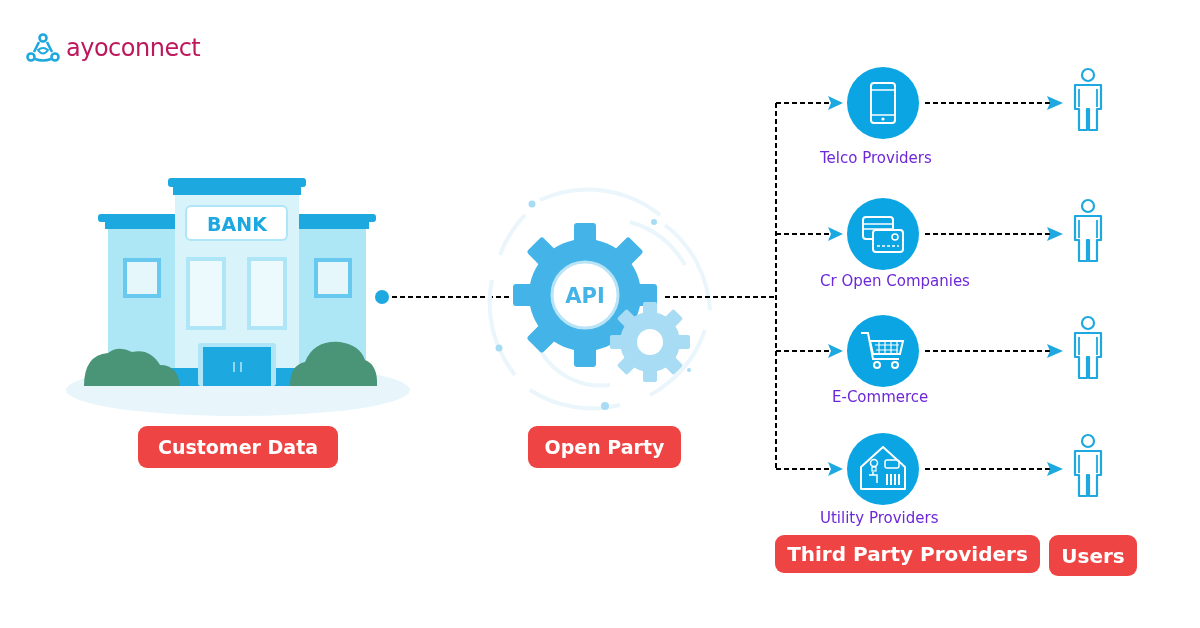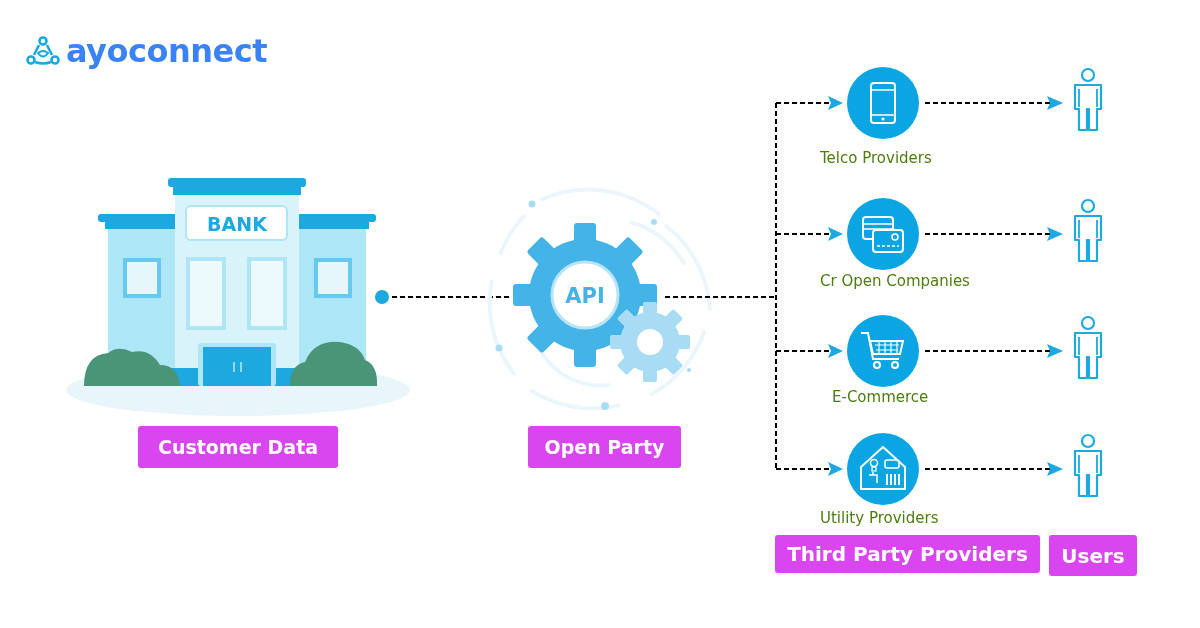--- a/index.html
+++ b/index.html
@@ -1,21 +1,21 @@
 <!DOCTYPE html>
 <html><head>
 <meta charset="utf-8">
 <style>
   html, body { margin: 0; padding: 0; background: #ffffff; }
   body { width: 1200px; height: 628px; position: relative; overflow: hidden; font-family: "Liberation Sans", sans-serif; }
   .abs { position: absolute; }
   .logo { left: 26px; top: 32px; display: flex; align-items: center; gap: 6px; }
-  .logo-text { font-family: "DejaVu Sans", sans-serif; font-size: 32px; font-weight: bold; color: #3b82f6; letter-spacing: -0.5px; }
-  .pill { position: absolute; background: #d946ef; color: #ffffff; font-family: "DejaVu Sans", sans-serif; font-weight: bold; border-radius: 3px; display: flex; align-items: center; justify-content: center; }
-  .node-label { position: absolute; font-family: "DejaVu Sans", sans-serif; font-size: 15px; color: #4d7c0f; white-space: nowrap; }
+  .logo-text { font-family: "DejaVu Sans", sans-serif; font-size: 24px; font-weight: normal; color: #be185d; letter-spacing: -0.5px; }
+  .pill { position: absolute; background: #ef4444; color: #ffffff; font-family: "DejaVu Sans", sans-serif; font-weight: bold; border-radius: 9px; display: flex; align-items: center; justify-content: center; }
+  .node-label { position: absolute; font-family: "DejaVu Sans", sans-serif; font-size: 15px; color: #6d28d9; white-space: nowrap; }
   svg text { font-family: "DejaVu Sans", sans-serif; }
 </style>
 </head>
 <body>
 
 <div class="abs logo">
   <svg width="34" height="32" viewBox="0 0 34 32">
     <g fill="none" stroke="#1ea8e0" stroke-width="2.6">
       <circle cx="17" cy="6" r="3.5"></circle>
       <circle cx="5" cy="25" r="3.5"></circle>

